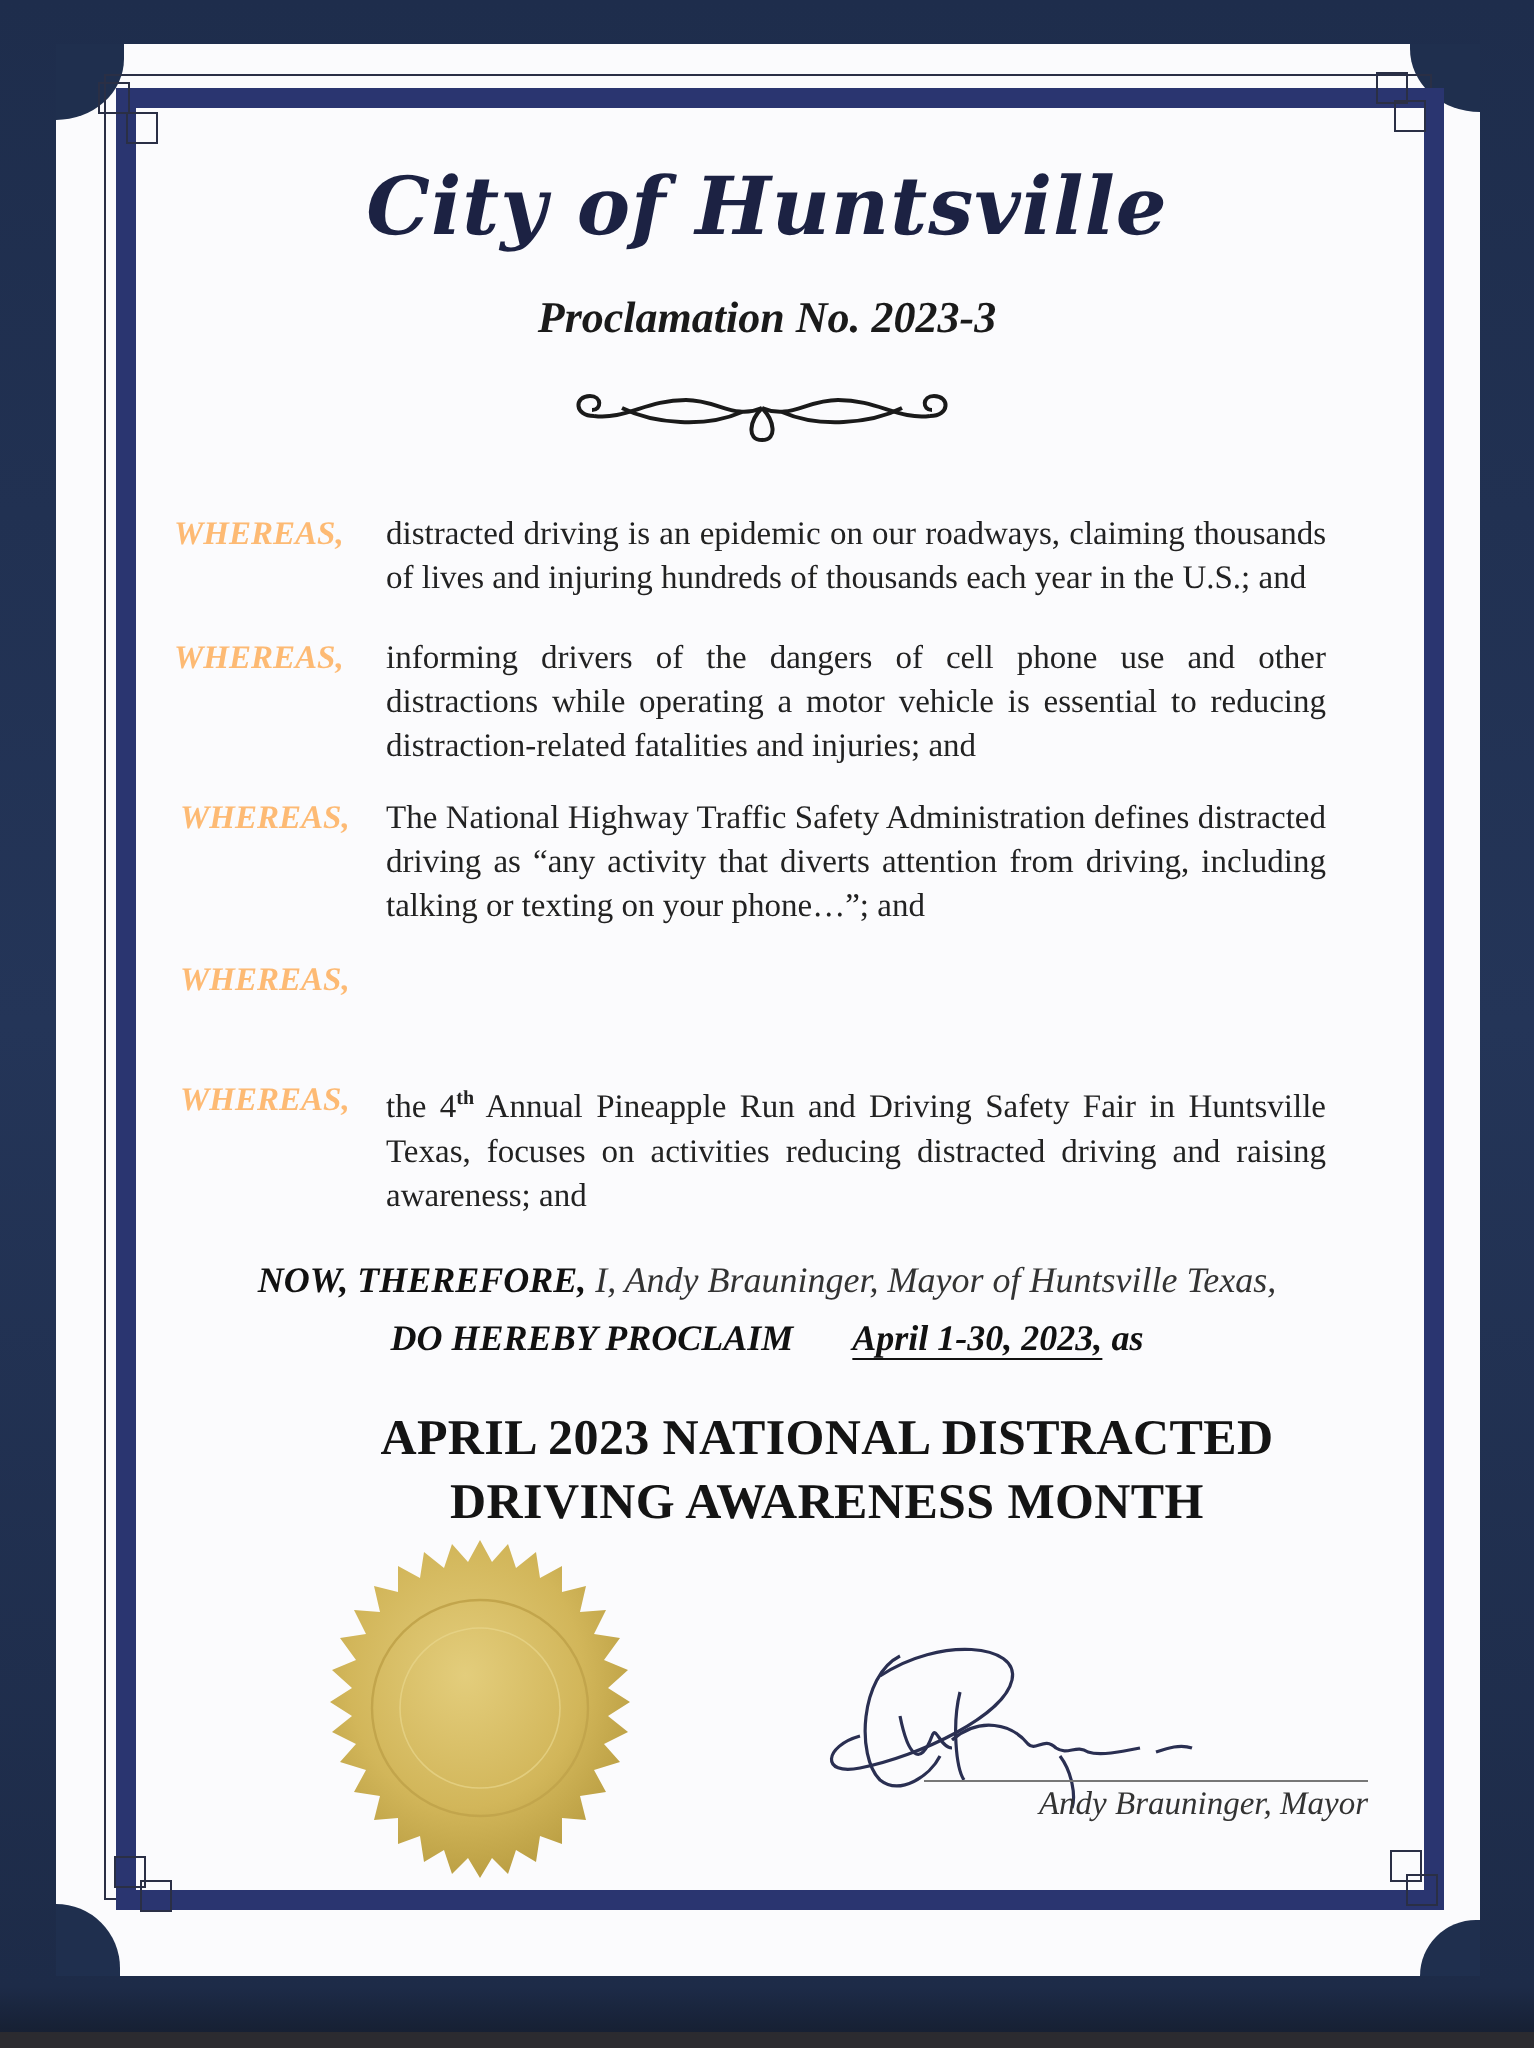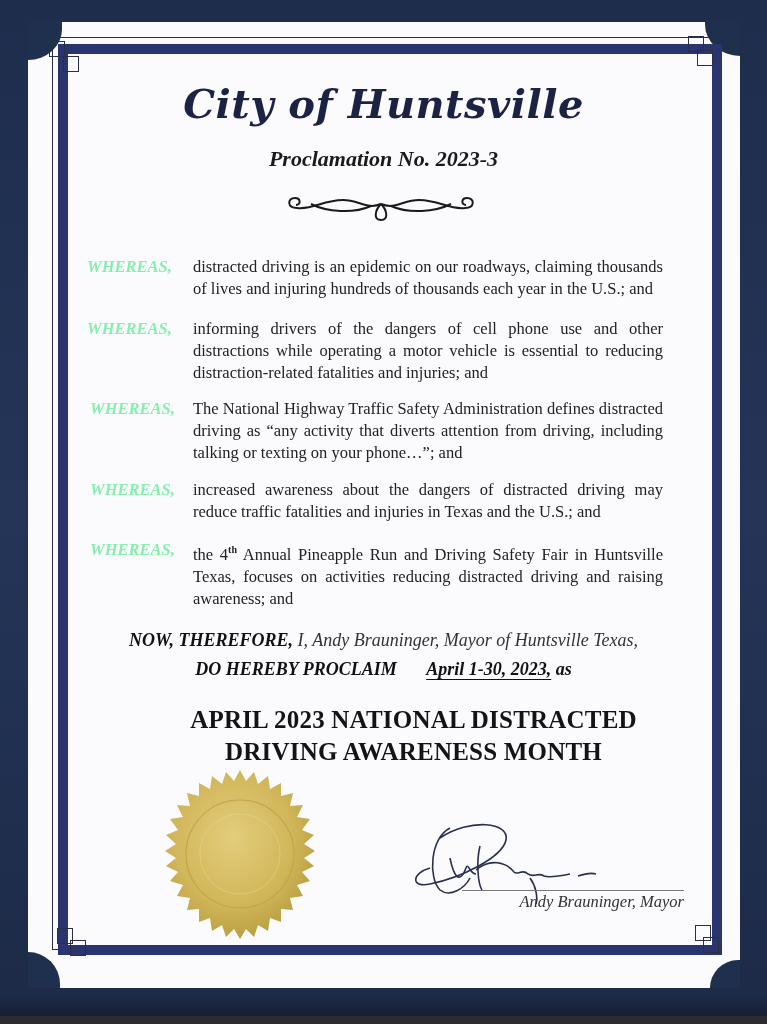--- a/index.html
+++ b/index.html
@@ -47,21 +47,21 @@
   .proc-no {
     position: absolute; left: 0; width: 767px; top: 146px; text-align: center;
     font-style: italic; font-weight: bold; font-size: 22px; color: #1a1a1a;
   }
   .flourish { position: absolute; left: 283px; top: 190px; width: 196px; height: 34px; }
 
   .whereas {
     position: absolute; left: 0; width: 767px; font-size: 16.5px; color: #222; line-height: 22px;
   }
   .whereas .label {
-    position: absolute; font-style: italic; font-weight: bold; color: #86efac;
+    position: absolute; font-style: italic; font-weight: bold; color: #fdba74;
   }
   .whereas .body {
     position: absolute; left: 193px; width: 470px; text-align: justify;
   }
   .now-line {
     position: absolute; left: 0; width: 767px; top: 630px; text-align: center;
     font-size: 18px; font-style: italic; color: #333;
   }
   .now-line b { color: #111; }
   .proclaim-line {
@@ -132,21 +132,20 @@
     <span class="body">informing drivers of the dangers of cell phone use and other distractions while operating a motor vehicle is essential to reducing distraction-related fatalities and injuries;  and</span>
   </div>
 
   <div class="whereas" style="top:398px;height:66px;">
     <span class="label" style="left:90px;">WHEREAS,</span>
     <span class="body">The National Highway Traffic Safety Administration defines distracted driving as “any activity that diverts attention from driving, including talking or texting on your phone…”;  and</span>
   </div>
 
   <div class="whereas" style="top:479px;height:44px;">
     <span class="label" style="left:90px;">WHEREAS,</span>
-    <span class="body">increased awareness about the dangers of distracted driving may reduce traffic fatalities and injuries in Texas and the U.S.;  and</span>
   </div>
 
   <div class="whereas" style="top:539px;height:66px;">
     <span class="label" style="left:90px;">WHEREAS,</span>
     <span class="body"><span>the 4</span><sup style="font-size:10px;font-weight:bold;">th</sup><span> Annual Pineapple Run and Driving Safety Fair in Huntsville Texas, focuses on activities reducing distracted driving and raising awareness;  and</span></span>
   </div>
 
   <div class="now-line"><b>NOW, THEREFORE,</b><span> I, Andy Brauninger, Mayor of Huntsville Texas,</span></div>
 
   <div class="proclaim-line"><span>DO HEREBY PROCLAIM </span><span class="date">April 1-30, 2023,</span><span> as</span></div>

